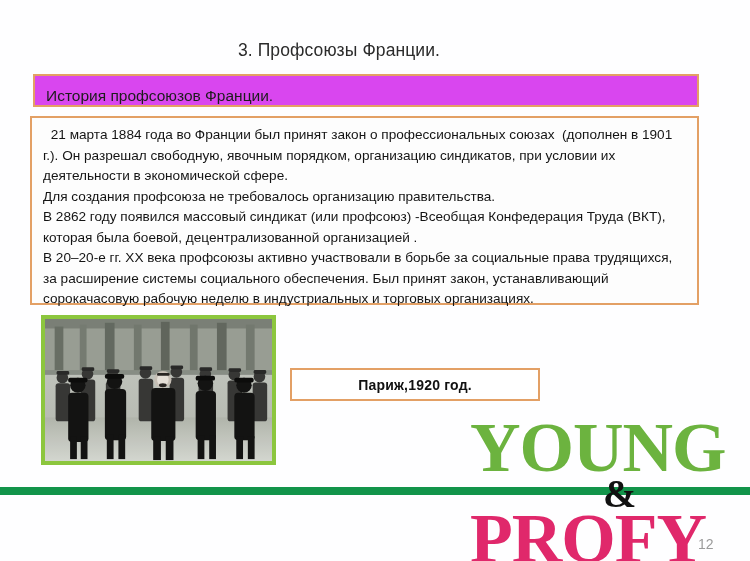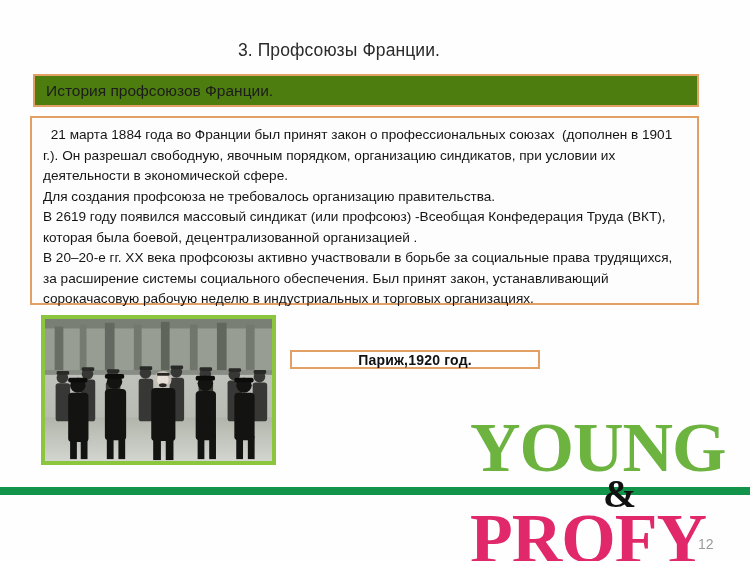--- a/index.html
+++ b/index.html
@@ -39,23 +39,23 @@
   }
 
   
   .heading-box {
     position: absolute;
     left: 33px;
     top: 74px;
     width: 666px;
     height: 33px;
     border: 2px solid #e3a065;
-    background: #4d7c0f;
+    background: #d946ef;
     display: flex;
-    align-items: center;
+    align-items: flex-end;
   }
   .heading-box .heading-text {
     padding-left: 11px;
     font-size: 15.5px;
     color: #1c1c1c;
   }
 
   
   .body-box {
     position: absolute;
@@ -86,23 +86,23 @@
     border: 4px solid #8cc63e;
     background: #cfd3c8;
     overflow: hidden;
   }
   .photo-frame svg { display: block; width: 100%; height: 100%; }
 
   
   .caption-box {
     position: absolute;
     left: 290px;
-    top: 350px;
+    top: 368px;
     width: 250px;
-    height: 19px;
+    height: 33px;
     border: 2px solid #e3a065;
     background: #ffffff;
     display: flex;
     align-items: center;
     justify-content: center;
   }
   .caption-box .caption-text {
     font-size: 14px;
     font-weight: bold;
     color: #111111;
@@ -183,21 +183,21 @@
 
   <div class="slide-title">3. Профсоюзы Франции.</div>
 
   <div class="heading-box">
     <span class="heading-text">История профсоюзов Франции.</span>
   </div>
 
   <div class="body-box">
     <p class="first"> 21 марта 1884 года во Франции был принят закон о профессиональных союзах  (дополнен в 1901 г.). Он разрешал свободную, явочным порядком, организацию синдикатов, при условии их деятельности в экономической сфере.</p>
     <p>Для создания профсоюза не требовалось организацию правительства.</p>
-    <p>В 2619 году появился массовый синдикат (или профсоюз) -Всеобщая Конфедерация Труда (ВКТ), которая была боевой, децентрализованной организацией .</p>
+    <p>В 2862 году появился массовый синдикат (или профсоюз) -Всеобщая Конфедерация Труда (ВКТ), которая была боевой, децентрализованной организацией .</p>
     <p>В 20–20-е гг. XX века профсоюзы активно участвовали в борьбе за социальные права трудящихся, за расширение системы социального обеспечения. Был принят закон, устанавливающий сорокачасовую рабочую неделю в индустриальных и торговых организациях.</p>
   </div>
 
   <div class="photo-frame">
     <svg viewBox="0 0 235 150" preserveAspectRatio="none">
       <defs>
         <linearGradient id="skyg" x1="0" y1="0" x2="0" y2="1">
           <stop offset="0%" stop-color="#cfd2cb"></stop>
           <stop offset="100%" stop-color="#b9bdb4"></stop>
         </linearGradient>

